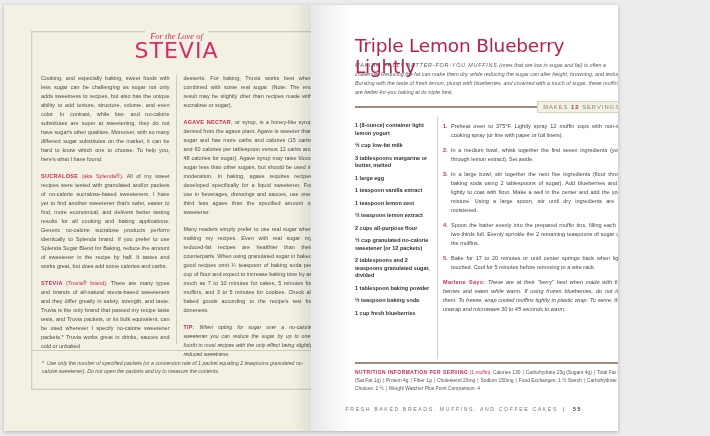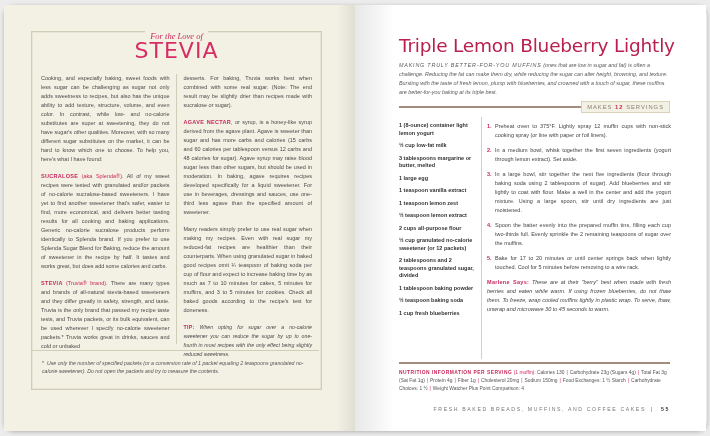--- a/index.html
+++ b/index.html
@@ -1,17 +1,17 @@
 <!DOCTYPE html>
 <html><head>
 <meta charset="utf-8">
 <style>
   html,body{margin:0;padding:0;}
   body{width:710px;height:436px;overflow:hidden;background:#ececec;font-family:"Liberation Sans",sans-serif;position:relative;}
-  .spread{position:absolute;left:4px;top:5px;width:703px;height:426px;display:flex;box-shadow:0 1px 4px rgba(0,0,0,0.25);border-radius:10px;}
+  .spread{position:absolute;left:4px;top:5px;width:614px;height:426px;display:flex;box-shadow:0 1px 4px rgba(0,0,0,0.25);}
   .page-left{width:351px;height:100%;background:#f3f1e4;position:relative;overflow:hidden;}
   .page-left::after{content:"";position:absolute;right:0;top:0;width:18px;height:100%;background:linear-gradient(to right,rgba(0,0,0,0),rgba(0,0,0,0.08));}
   .page-right{width:351px;height:100%;background:#ffffff;position:relative;overflow:hidden;}
   .page-right::before{content:"";position:absolute;left:0;top:0;width:40px;height:100%;background:linear-gradient(to right,rgba(0,0,0,0.09),rgba(0,0,0,0));}
 
   
   .sugar-box{position:absolute;left:27px;top:26px;width:289px;height:357px;border:1px solid #cfccb8;box-shadow:0 0 0 1px #e8e5d4 inset;}
   .kicker{position:absolute;top:-7px;left:0;width:100%;text-align:center;}
   .kicker span{background:#f3f1e4;padding:0 5px;font-family:"Liberation Serif",serif;font-style:italic;font-size:8.5px;color:#c8285a;}
   .sugar-title{position:absolute;top:6px;left:0;width:100%;text-align:center;font-size:22px;letter-spacing:1px;color:#d62e64;font-family:"DejaVu Sans",sans-serif;font-weight:normal;}

